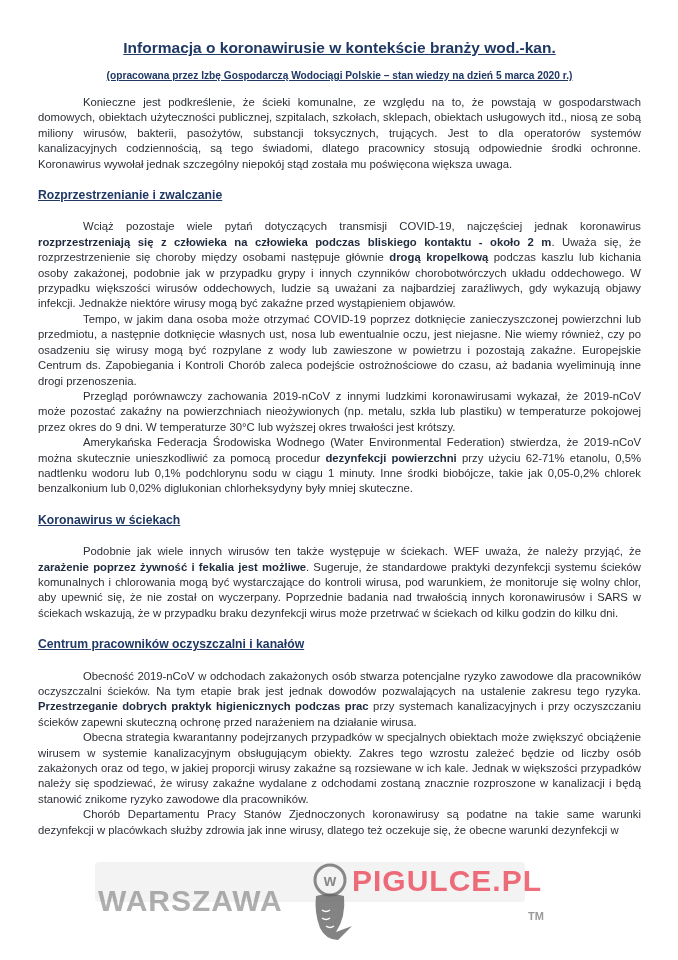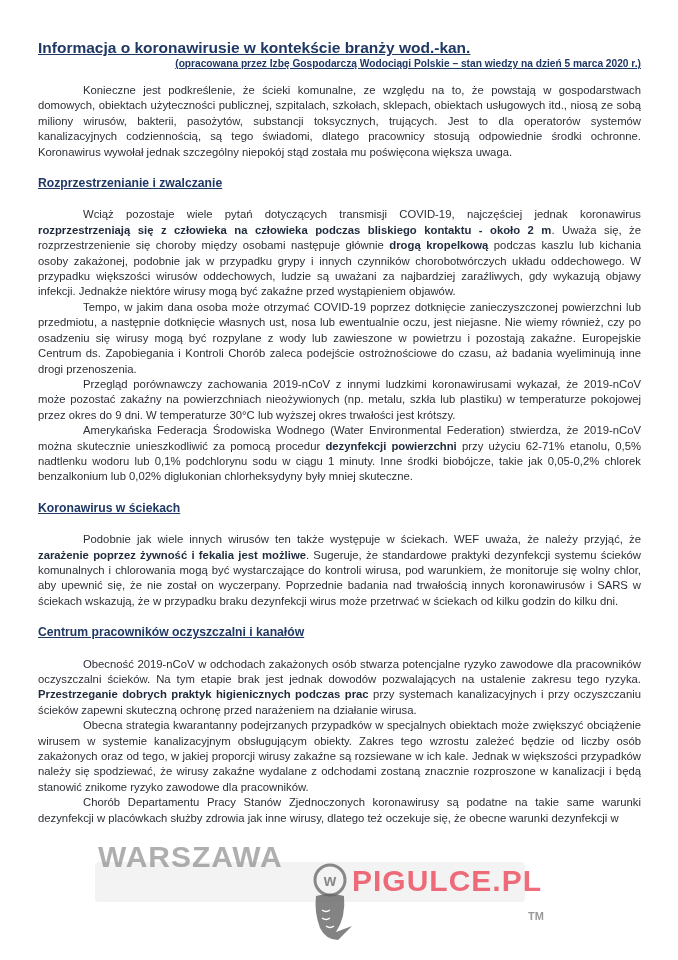--- a/index.html
+++ b/index.html
@@ -1,24 +1,24 @@
 <!DOCTYPE html>
 <html><head>
 <meta charset="utf-8">
 <style>
   html, body { margin: 0; padding: 0; background: #ffffff; }
   body { width: 678px; height: 960px; overflow: hidden; position: relative; font-family: "Liberation Sans", sans-serif; }
   .page { position: absolute; left: 38px; top: 38px; width: 603px; color: #2b2f36; font-size: 11.3px; line-height: 15.4px; }
-  .title { color: #1f3864; font-weight: bold; font-size: 15.5px; text-decoration: underline; margin: 0; line-height: 19px; }
-  .subtitle { text-align: right; color: #1f3864; font-weight: bold; font-size: 10.2px; text-decoration: underline; margin: 0 0 12px 0; line-height: 14px; }
+  .title { text-align: center; color: #1f3864; font-weight: bold; font-size: 15.5px; text-decoration: underline; margin: 0; line-height: 19px; }
+  .subtitle { text-align: center; color: #1f3864; font-weight: bold; font-size: 10.2px; text-decoration: underline; margin: 12px 0 12px 0; line-height: 14px; }
   p { margin: 0; text-align: justify; text-indent: 45px; }
   .h { color: #1f3864; font-weight: bold; font-size: 12.2px; margin: 16px 0 16px 0; text-indent: 0; text-decoration: underline; }
   b { color: #1f2a3c; }
   .wm { position: absolute; left: 95px; top: 862px; width: 430px; height: 40px; background: rgba(220,220,220,0.35); border-radius: 4px; }
-  .wm-text1 { position: absolute; left: 98px; top: 840px; font-size: 30px; font-weight: bold; letter-spacing: 1px; color: rgba(110,110,110,0.55); font-family: "Liberation Sans", sans-serif; }
+  .wm-text1 { position: absolute; left: 98px; top: 884px; font-size: 30px; font-weight: bold; letter-spacing: 1px; color: rgba(110,110,110,0.55); font-family: "Liberation Sans", sans-serif; }
   .wm-text2 { position: absolute; left: 352px; top: 864px; font-size: 30px; font-weight: bold; letter-spacing: 1px; color: rgba(235,60,80,0.75); font-family: "Liberation Sans", sans-serif; }
   .wm-tm { position: absolute; left: 528px; top: 862px; font-size: 11px; font-weight: bold; color: rgba(110,110,110,0.7); margin-top: 48px; }
   .wm-logo { position: absolute; left: 308px; top: 862px; width: 44px; height: 80px; }
 </style>
 </head>
 <body>
 
 <div class="page">
   <h1 class="title">Informacja o koronawirusie w kontekście branży wod.-kan.</h1>
   <div class="subtitle">(opracowana przez Izbę Gospodarczą Wodociągi Polskie – stan wiedzy na dzień 5 marca 2020 r.)</div>

